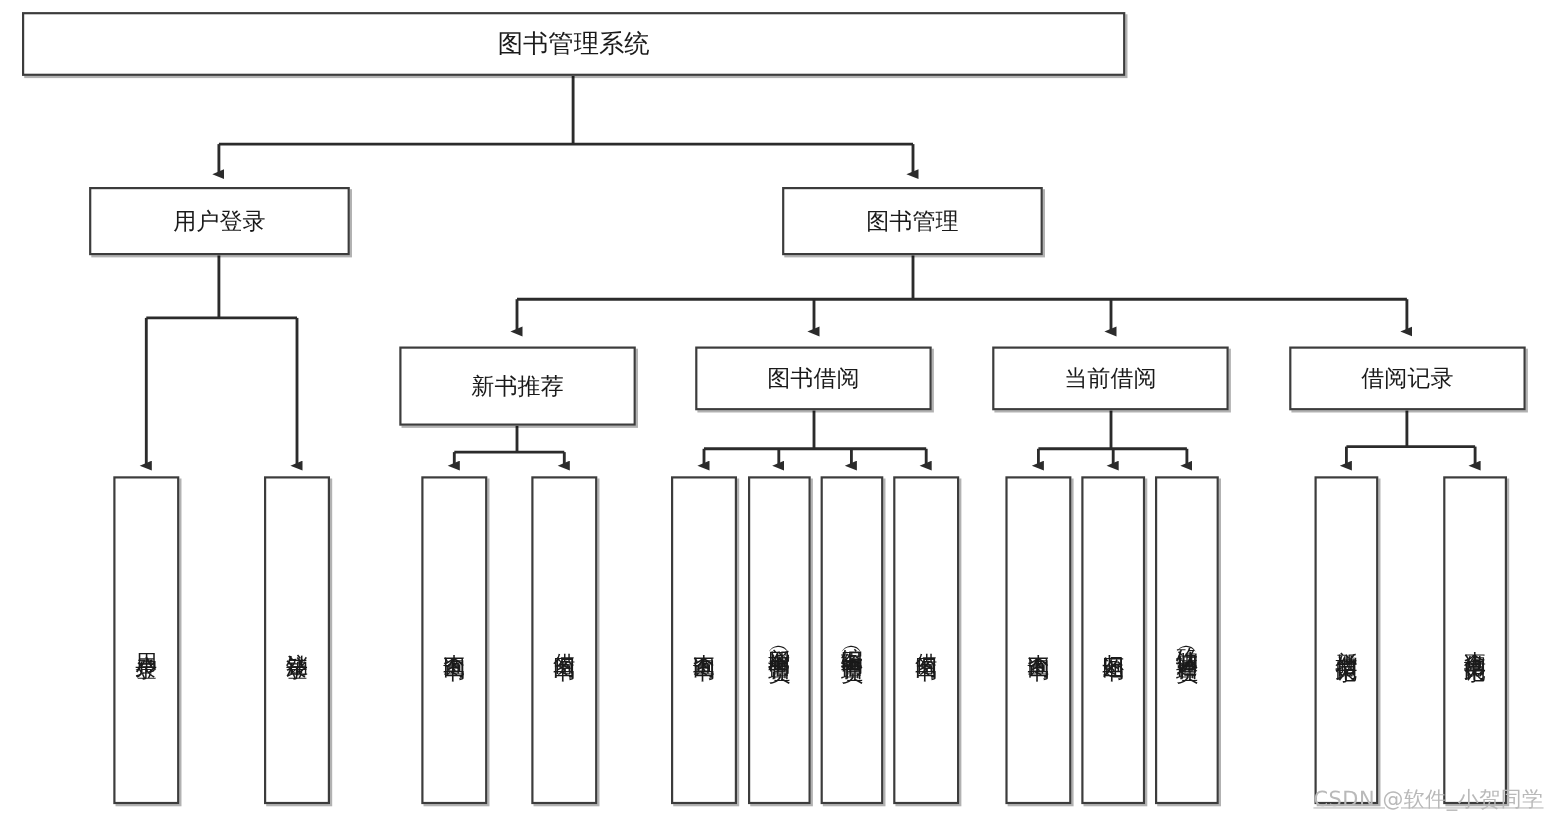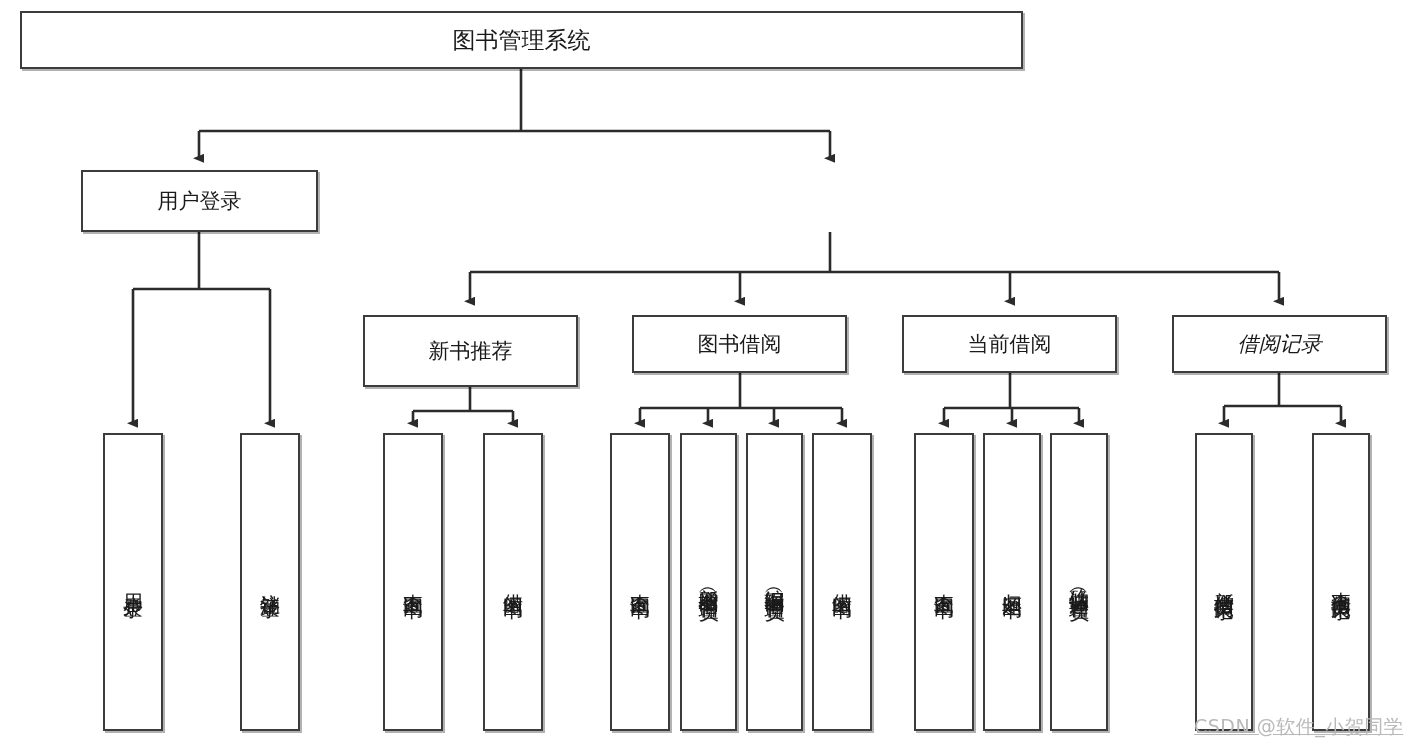--- a/index.html
+++ b/index.html
@@ -82,34 +82,37 @@
   </svg>
 
   <div class="node h-node lvl0" style="left:20px;top:11px;width:1003px;height:58px;">
     <span class="lbl">图书管理系统</span>
   </div>
 
   <div class="node h-node lvl1" style="left:81px;top:170px;width:237px;height:62px;">
     <span class="lbl">用户登录</span>
   </div>
 
+  <div class="node h-node lvl1" style="left:711px;top:170px;width:237px;height:62px;">
+    <span class="lbl">图书管理</span>
+  </div>
 
   <div class="node h-node lvl2" style="left:363px;top:315px;width:215px;height:72px;">
     <span class="lbl">新书推荐</span>
   </div>
 
   <div class="node h-node lvl2" style="left:632px;top:315px;width:215px;height:58px;">
     <span class="lbl">图书借阅</span>
   </div>
 
   <div class="node h-node lvl2" style="left:902px;top:315px;width:215px;height:58px;">
     <span class="lbl">当前借阅</span>
   </div>
 
-  <div class="node h-node lvl2" style="left:1172px;top:315px;width:215px;height:58px;font-style:italic;">
+  <div class="node h-node lvl2" style="left:1172px;top:315px;width:215px;height:58px;">
     <span class="lbl">借阅记录</span>
   </div>
 
   <div class="node v-node leaf" style="left:103px;top:433px;width:60px;height:298px;">
     <span class="lbl">用户登录</span>
   </div>
 
   <div class="node v-node leaf" style="left:240px;top:433px;width:60px;height:298px;">
     <span class="lbl">注销登录</span>
   </div>

